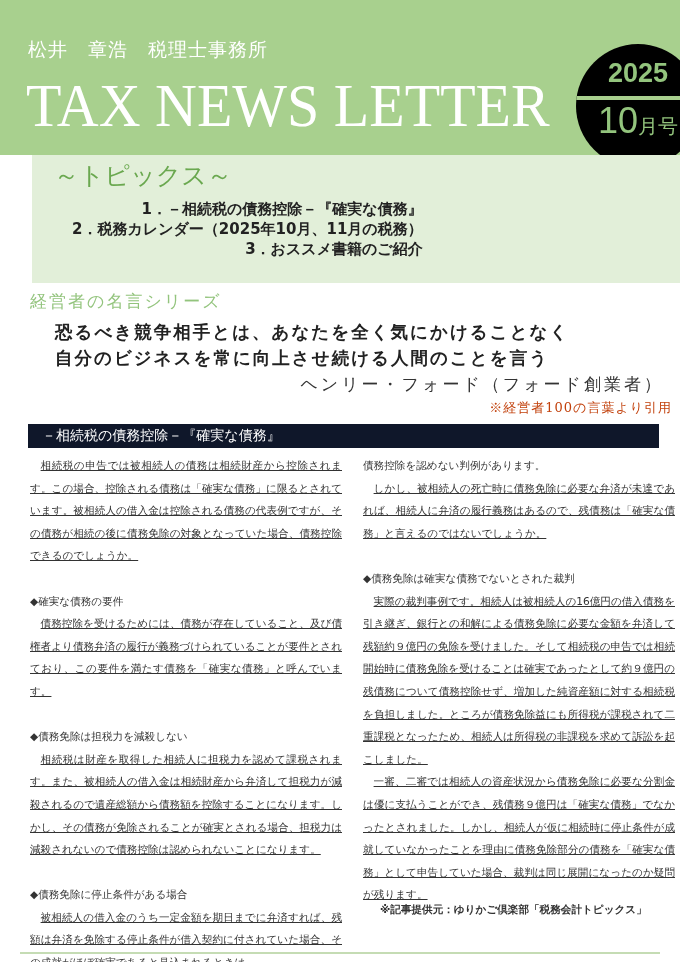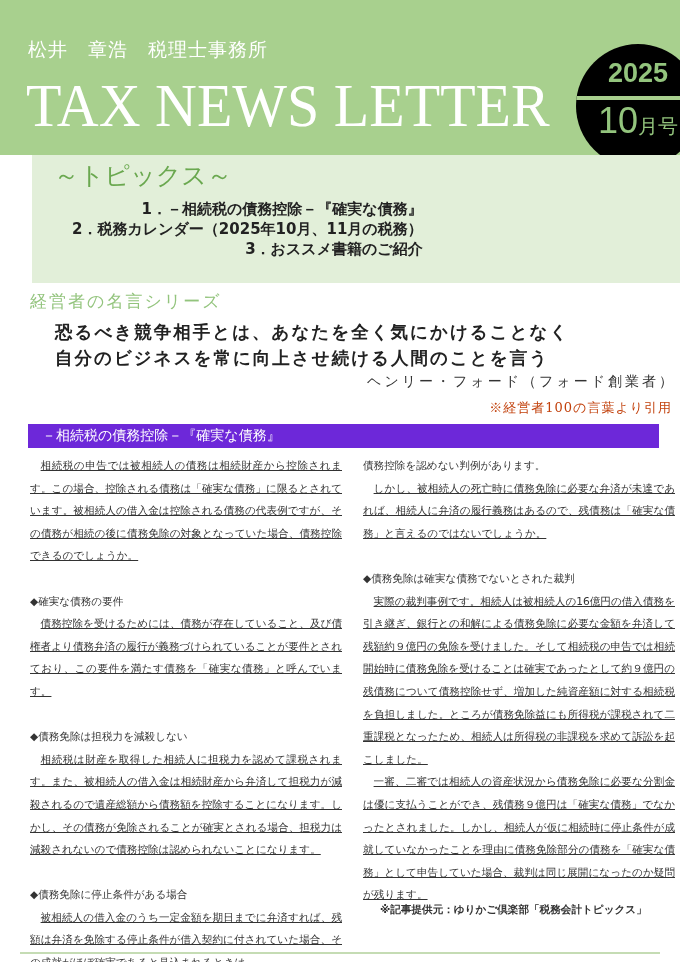--- a/index.html
+++ b/index.html
@@ -12,23 +12,23 @@
     .badge-line { position:absolute; left:0; top:52px; width:124px; height:4px; background:#a8d08e; }
     .badge-month { position:absolute; left:0; top:56px; width:124px; text-align:center; color:#93c47d; font-family:"Liberation Sans", sans-serif; font-weight:normal; }
     .badge-month .num { font-size:36px; }
     .badge-month .suffix { font-size:20px; }
     .topics { position:absolute; left:0; top:155px; width:680px; height:128px; background:#e2efd9;margin-left:32px; }
     .topics-title { position:absolute; left:22px; top:4px; font-size:25px; color:#6aa84f; }
     .topics-list { position:absolute; left:40px; top:44px; margin:0; padding:0; list-style:none; }
     .topics-list li { font-size:15px; font-weight:bold; color:#222; line-height:20px; white-space:pre;text-align:right; }
     .quote-series { position:absolute; left:30px; top:290px; font-family:"DejaVu Serif", serif; font-size:17px; color:#93c47d; letter-spacing:2px; }
     .quote-line { position:absolute; left:55px; font-family:"DejaVu Serif", serif; font-size:17.5px; font-weight:bold; color:#222; letter-spacing:2px; white-space:nowrap; }
-    .quote-author { position:absolute; right:4px; top:373px; font-family:"DejaVu Serif", serif; font-size:14px; color:#333; letter-spacing:3px; }
+    .quote-author { position:absolute; right:16px; top:373px; font-family:"DejaVu Serif", serif; font-size:17px; color:#333; letter-spacing:3px; }
     .quote-source { position:absolute; right:8px; top:399px; font-family:"DejaVu Serif", serif; font-size:13px; color:#c2410c; letter-spacing:1px; }
-    .section-bar { position:absolute; left:28px; top:424px; width:631px; height:24px; background:#6d28d9; }
+    .section-bar { position:absolute; left:28px; top:424px; width:631px; height:24px; background:#0f172a; }
     .section-bar span { position:absolute; left:14px; top:3px; font-size:14px; color:#ffffff; }
     .col { position:absolute; top:454px; width:312px; font-size:10.6px; line-height:22.6px; color:#333; }
     .col p { margin:0; text-align:justify; }
     .col .ind { text-indent:1em;text-decoration:underline; }
     .col .head { margin-top:22.6px; }
     .col-left { left:30px; }
     .col-right { left:363px; }
     .credit { position:absolute; left:380px; top:903px; font-size:10.6px; color:#333; white-space:nowrap;font-weight:bold; }
     .footer-line { position:absolute; left:20px; top:952px; width:640px; height:2px; background:#c5dcb4; }
   </style>

